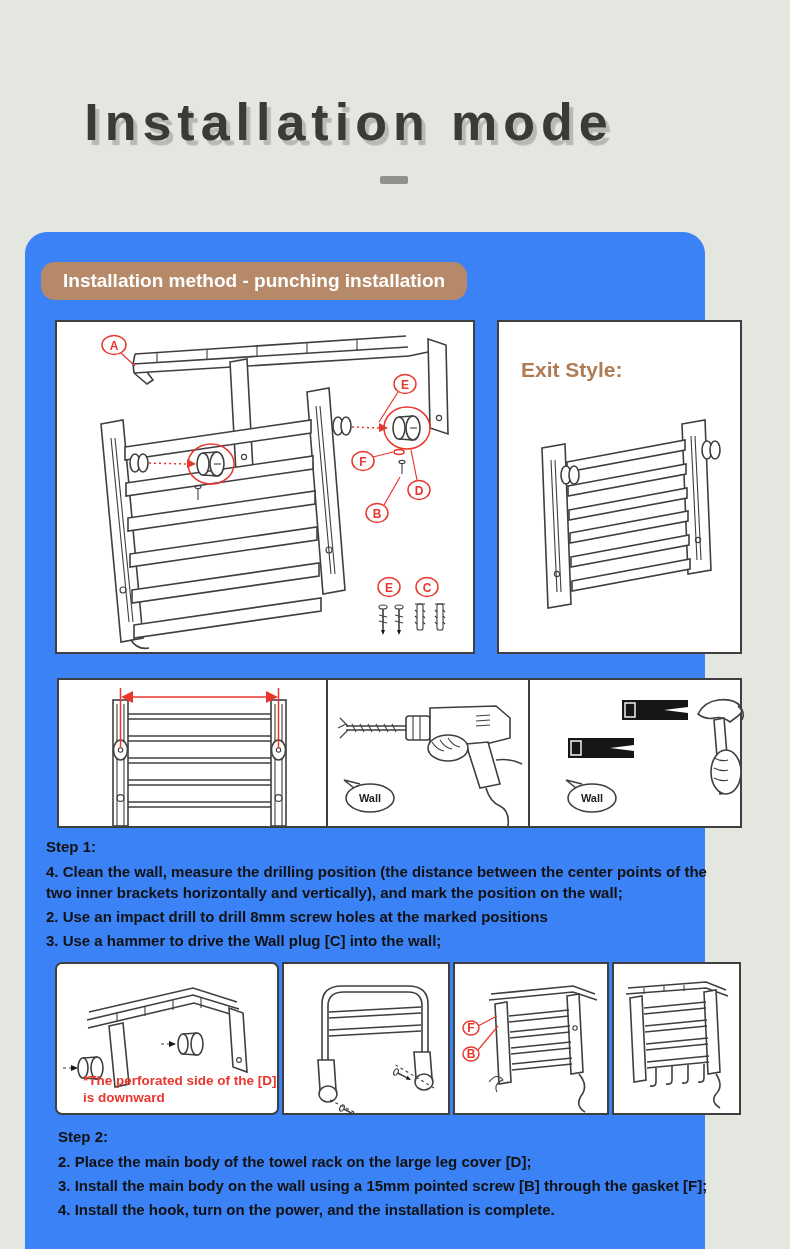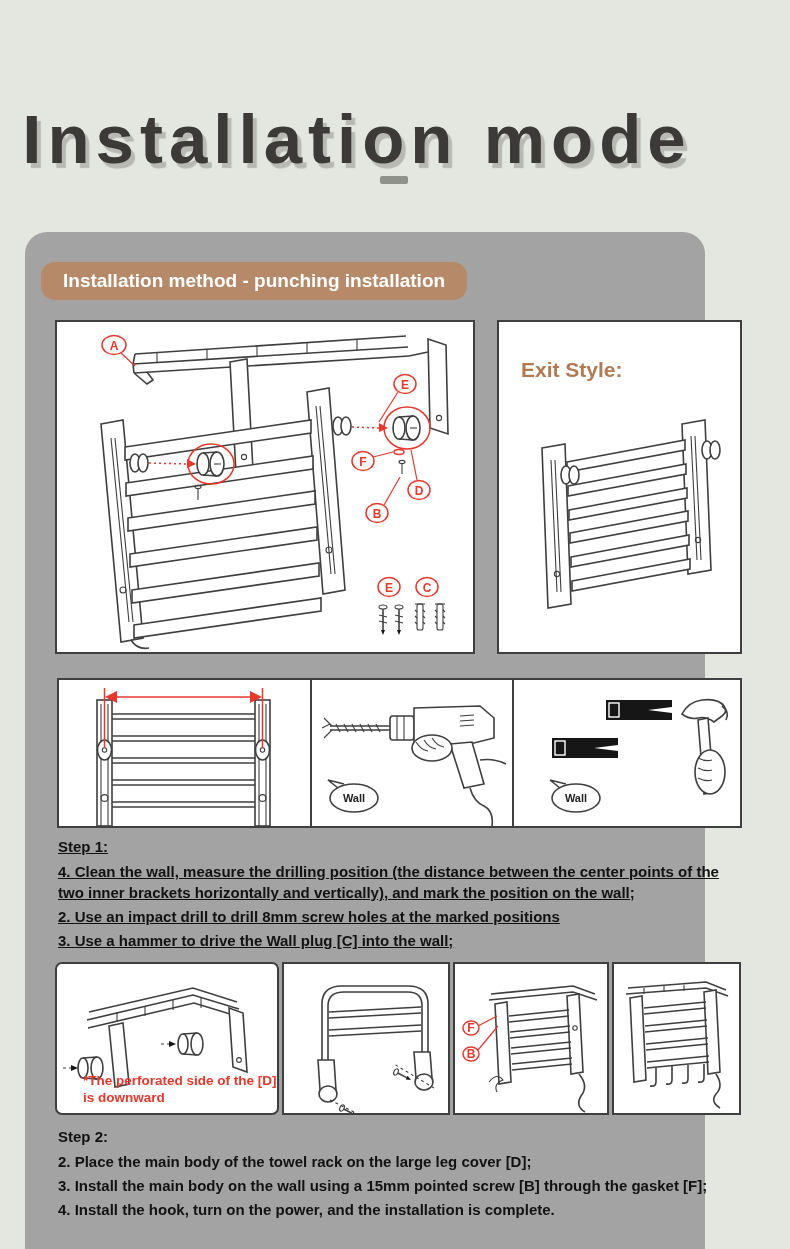--- a/index.html
+++ b/index.html
@@ -1,28 +1,28 @@
 <!DOCTYPE html>
 <html><head>
 <meta charset="utf-8">
 <style>
   html,body{margin:0;padding:0;background:#e4e6e0;}
   .page{position:relative;width:790px;height:1249px;background:#e4e6e0;overflow:hidden;
         font-family:"Liberation Sans","DejaVu Sans",sans-serif;}
   .main-title{position:absolute;top:88px;left:0;width:690px;text-align:center;
-        font-size:69px;font-weight:700;letter-spacing:6px;color:#3b3a36;
-        text-shadow:4px 5px 1px rgba(100,100,92,0.35);margin:12px;}
+        font-size:52px;font-weight:700;letter-spacing:6px;color:#3b3a36;
+        text-shadow:4px 5px 1px rgba(100,100,92,0.35);margin:4px;}
   .title-dash{position:absolute;top:176px;left:380px;width:28px;height:8px;border-radius:2px;background:#8f918b;}
-  .card{position:absolute;left:25px;top:232px;width:680px;height:1017px;background:#a3a3a3;
+  .card{position:absolute;left:25px;top:232px;width:680px;height:1017px;background:#3b82f6;
         border-radius:22px 22px 0 0;}
   .badge{position:absolute;left:16px;top:30px;height:38px;line-height:38px;padding:0 22px;
         background:#b68a68;border-radius:14px;color:#ffffff;font-size:19px;font-weight:700;}
   .dbox{position:absolute;border:2px solid #3f3f3f;background:#fff;box-sizing:border-box;}
   .exit-title{position:absolute;left:22px;top:36px;font-size:21px;font-weight:700;color:#b07a52;}
-  .panel-row{display:flex;width:100%;height:100%;}
+  .panel-row{display:flex;width:100%;height:100%;margin-left:16px;}
   .panel{height:100%;box-sizing:border-box;}
   .panel + .panel{border-left:2px solid #3f3f3f;}
   .steps{position:absolute;width:684px;color:#121212;}
   .step-title{font-size:15px;font-weight:700;margin:0 0 6px 0;}
   .step-item{font-size:15px;font-weight:600;line-height:21px;margin:0 0 3px 0;}
   .row4{position:absolute;display:flex;gap:3px;}
   .red-note{position:absolute;left:26px;top:108px;width:196px;font-size:13.5px;line-height:17px;
         font-weight:700;color:#e8372d;}
   svg{display:block;}
   .ln{stroke:#3f3f3f;stroke-width:1.6;fill:none;}
@@ -285,21 +285,21 @@
               <path class="lnt" d="M184,78 q8,4 14,2 M184,88 q8,4 14,2 M184,98 q8,4 14,2"></path>
             </g>
             <ellipse class="lnf" cx="62" cy="118" rx="24" ry="14"></ellipse>
             <path class="ln" d="M46,108 l-10,-8 l16,4"></path>
             <text class="wall-txt" x="62" y="122" text-anchor="middle">Wall</text>
           </svg>
         </div>
       </div>
     </div>
 
-    <div class="steps" style="left:33px;top:606px;text-decoration:underline;">
+    <div class="steps" style="left:21px;top:606px;">
       <p class="step-title">Step 1:</p>
       <p class="step-item">4. Clean the wall, measure the drilling position (the distance between the center points of the two inner brackets horizontally and vertically), and mark the position on the wall;</p>
       <p class="step-item">2. Use an impact drill to drill 8mm screw holes at the marked positions</p>
       <p class="step-item">3. Use a hammer to drive the Wall plug [C] into the wall;</p>
     </div>
 
     <div class="row4" style="left:30px;top:730px;">
 
       <div class="dbox" style="position:relative;width:224px;height:153px;border-radius:7px;">
         <svg width="220" height="149" viewBox="0 0 220 149">

